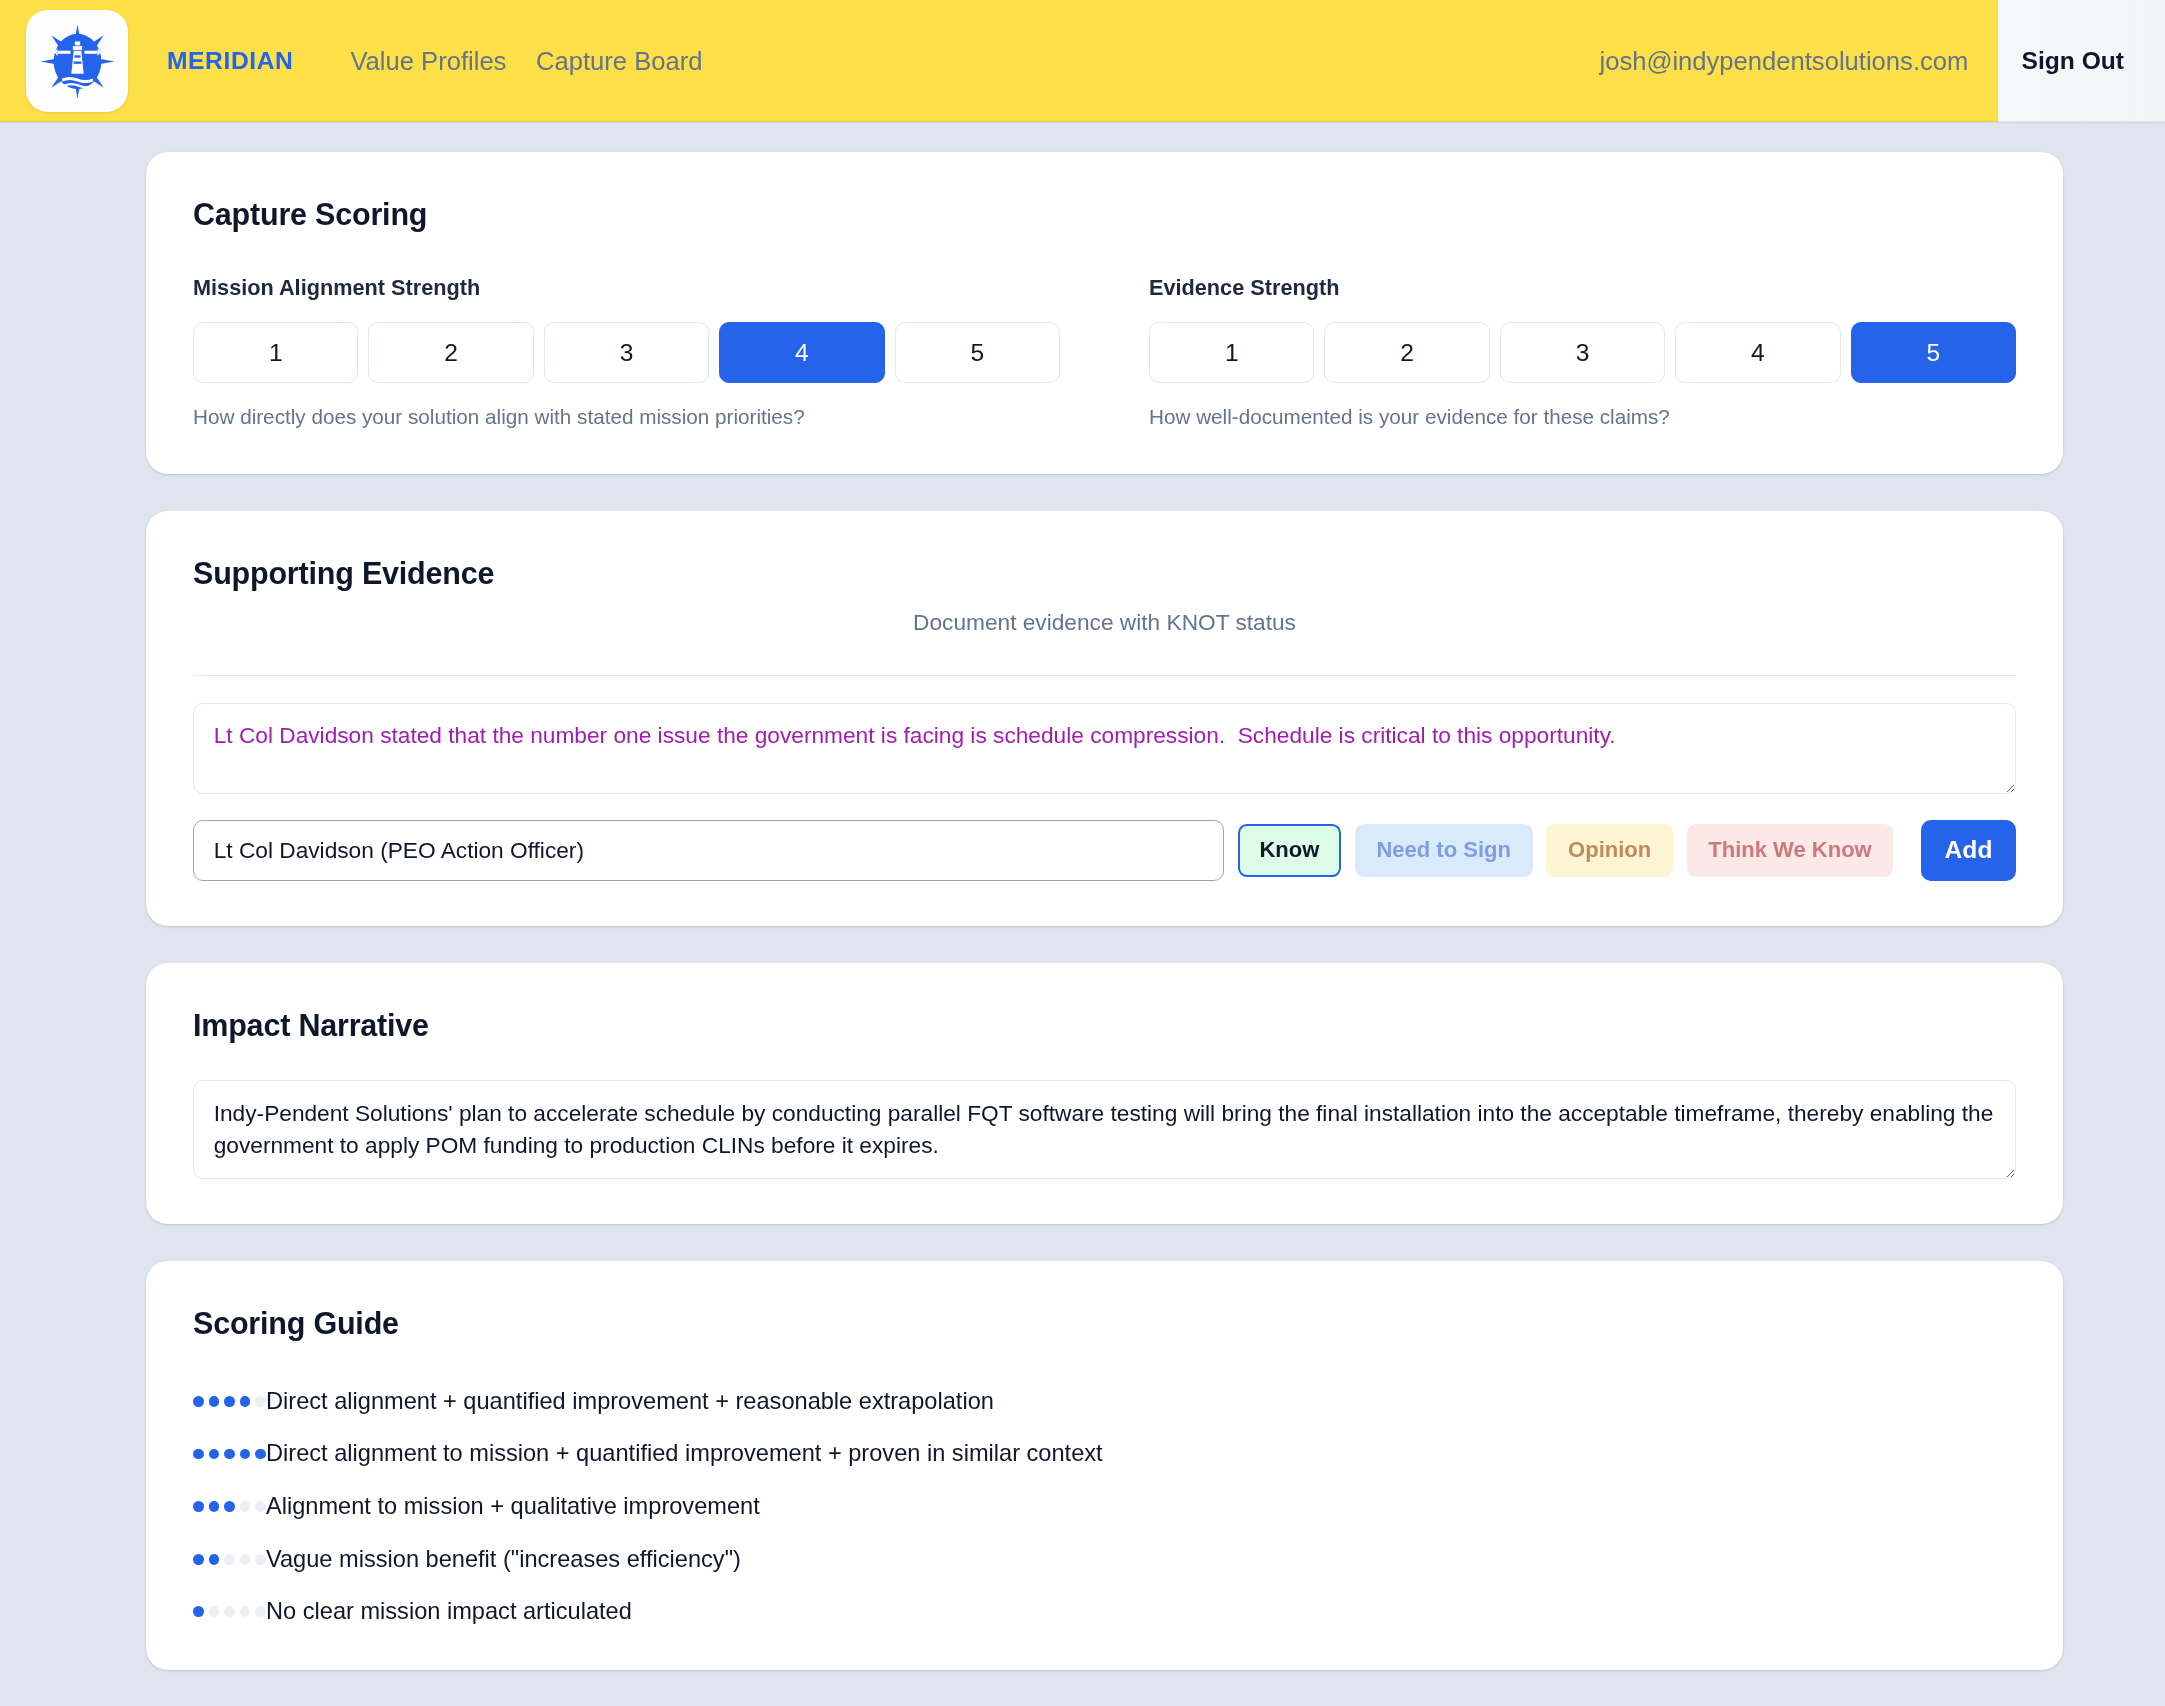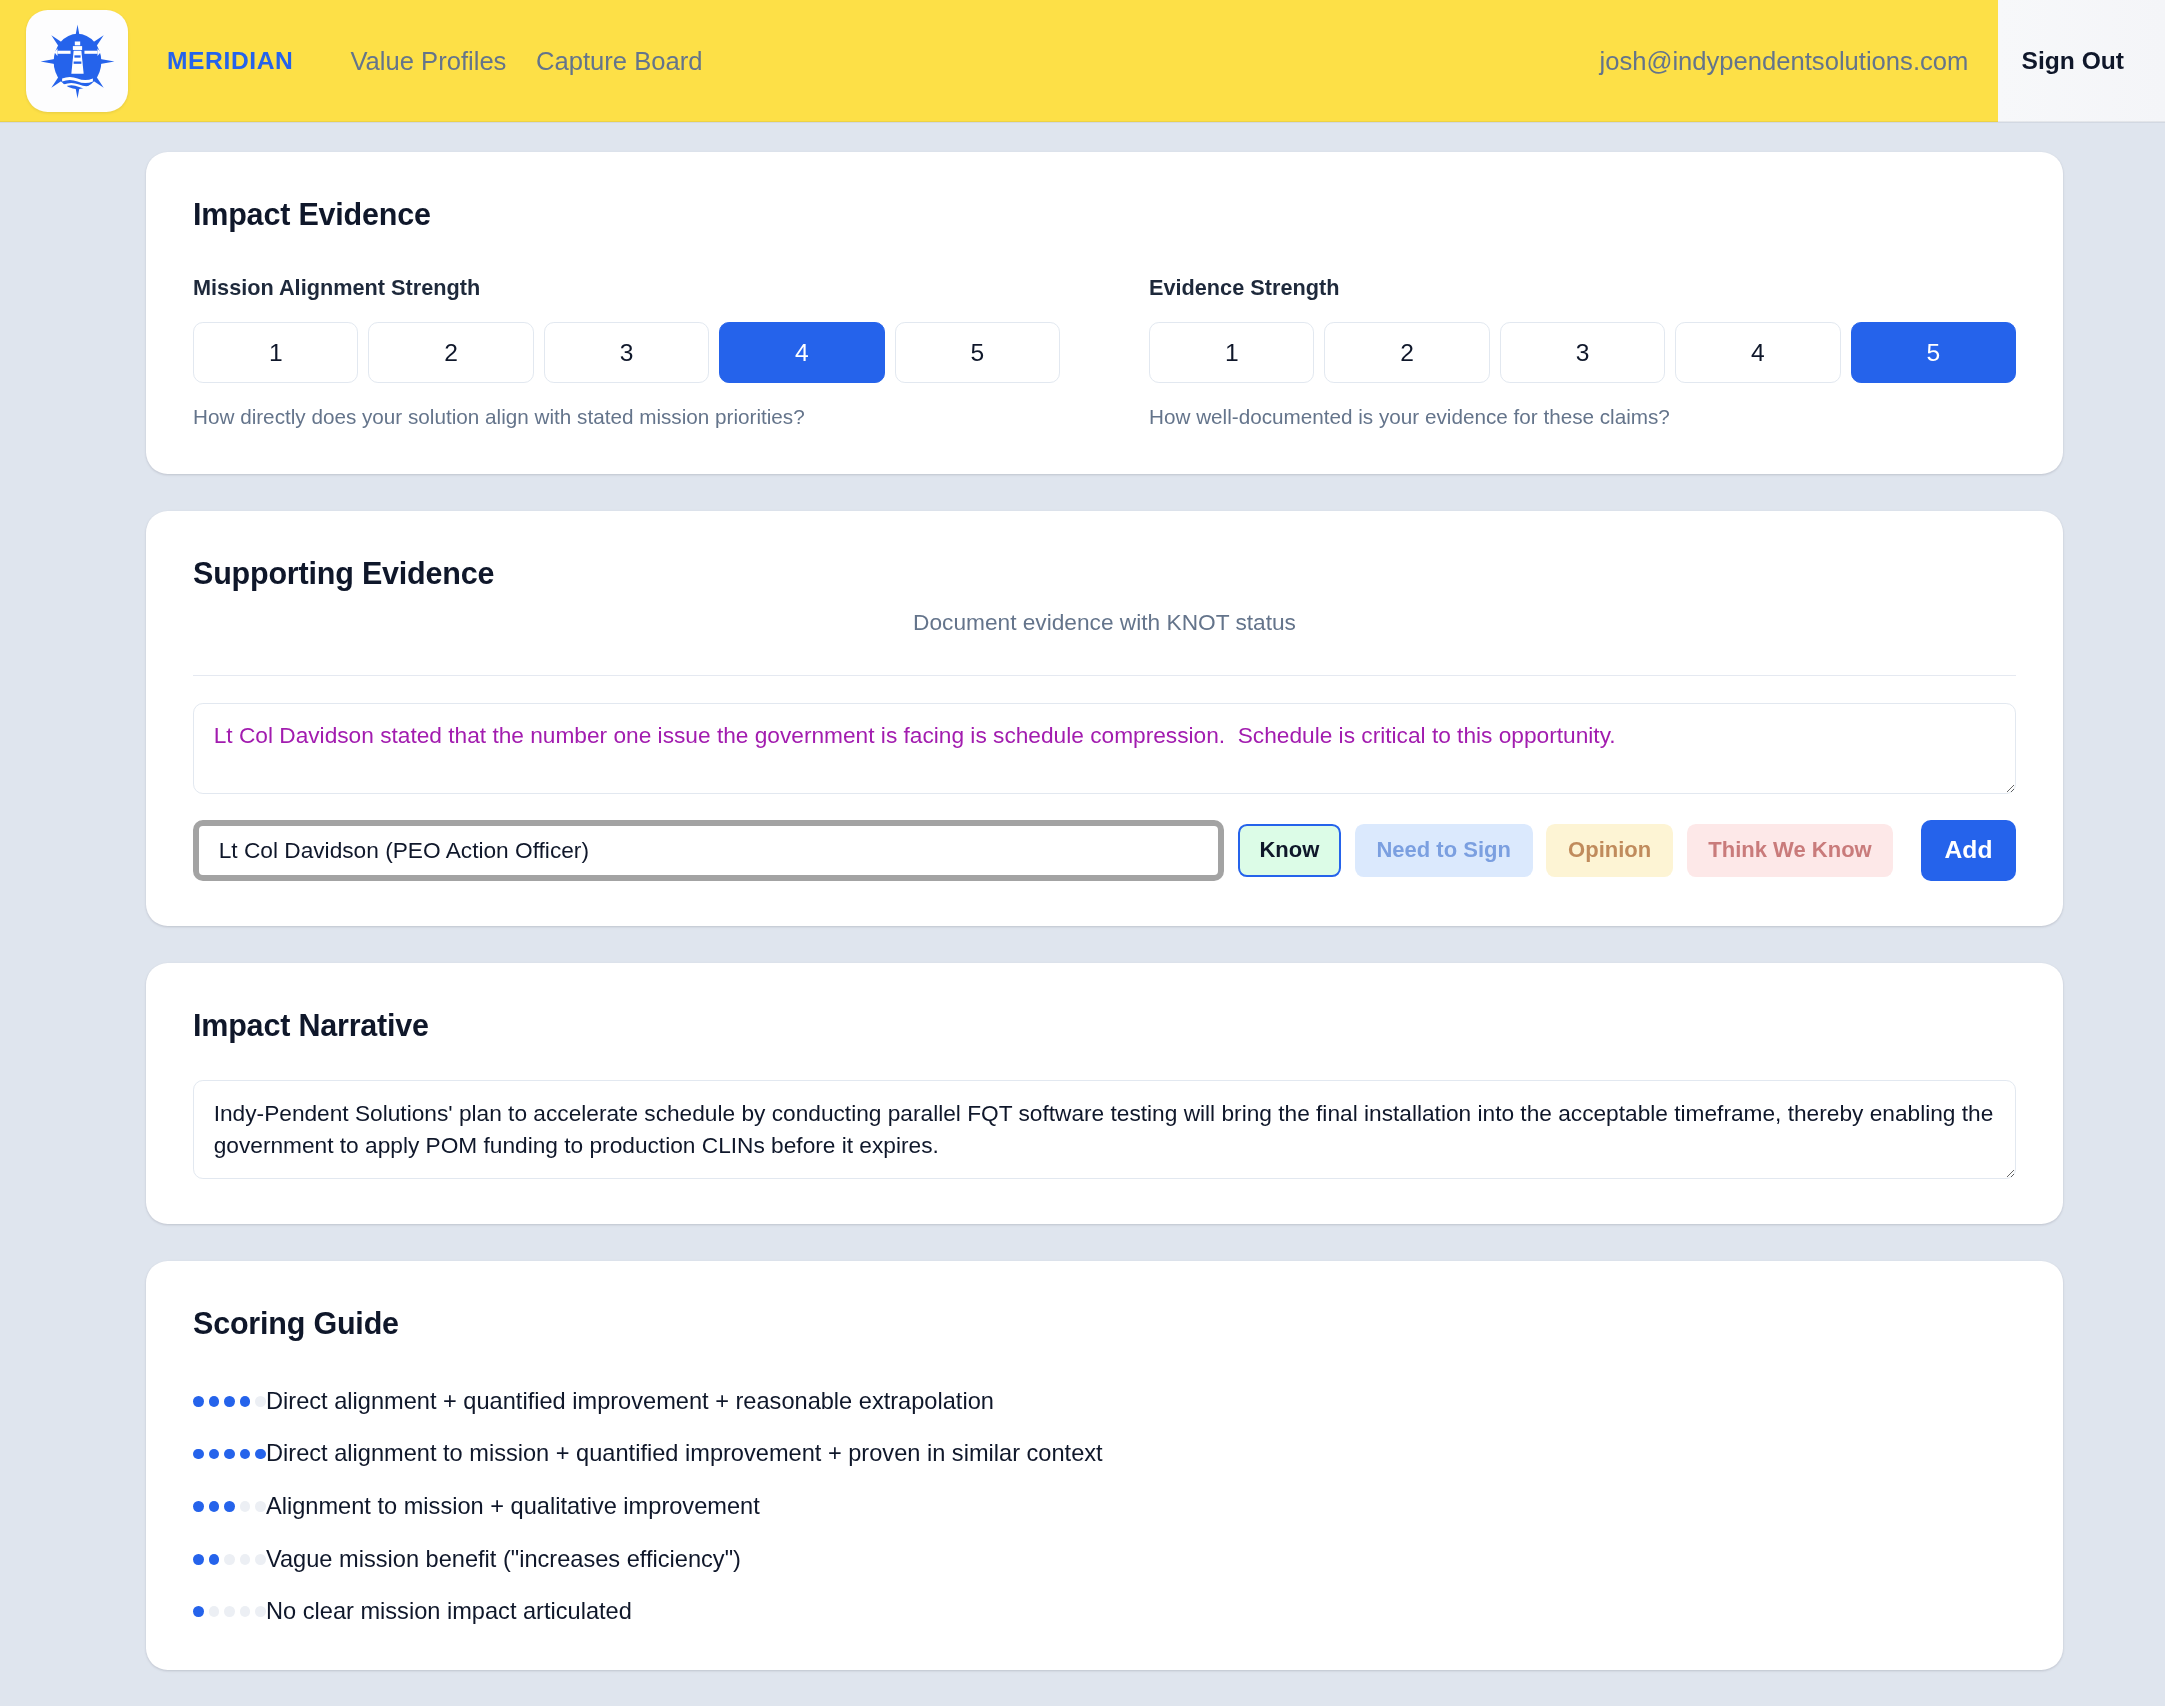--- a/index.html
+++ b/index.html
@@ -204,21 +204,21 @@
 
   .evidence-row {
     display: flex;
     align-items: center;
     gap: 13.8px;
     margin-top: 25.6px;
   }
   .source-input {
     flex: 1 1 auto;
     height: 61px;
-    border: 6px solid #a3a3a3;
+    border: 1px solid #a3a3a3;
     border-radius: 9.9px;
     background: #ffffff;
     font-family: inherit;
     font-size: 22.7px;
     color: #0f172a;
     padding: 0 19.7px;
     outline: none;
     min-width: 0;
   }
 
@@ -356,21 +356,21 @@
     <div class="user-email">josh@indypendentsolutions.com</div>
     <div class="signout-zone">
       <span class="signout">Sign Out</span>
     </div>
   </div>
 </div>
 
 <div class="page">
 
   <div class="card">
-    <div class="card-title">Impact Evidence</div>
+    <div class="card-title">Capture Scoring</div>
 
     <div class="score-grid">
 
       <div>
         <div class="score-label">Mission Alignment Strength</div>
         <div class="score-row">
           <button class="score-btn">1</button>
           <button class="score-btn">2</button>
           <button class="score-btn">3</button>
           <button class="score-btn selected">4</button>

